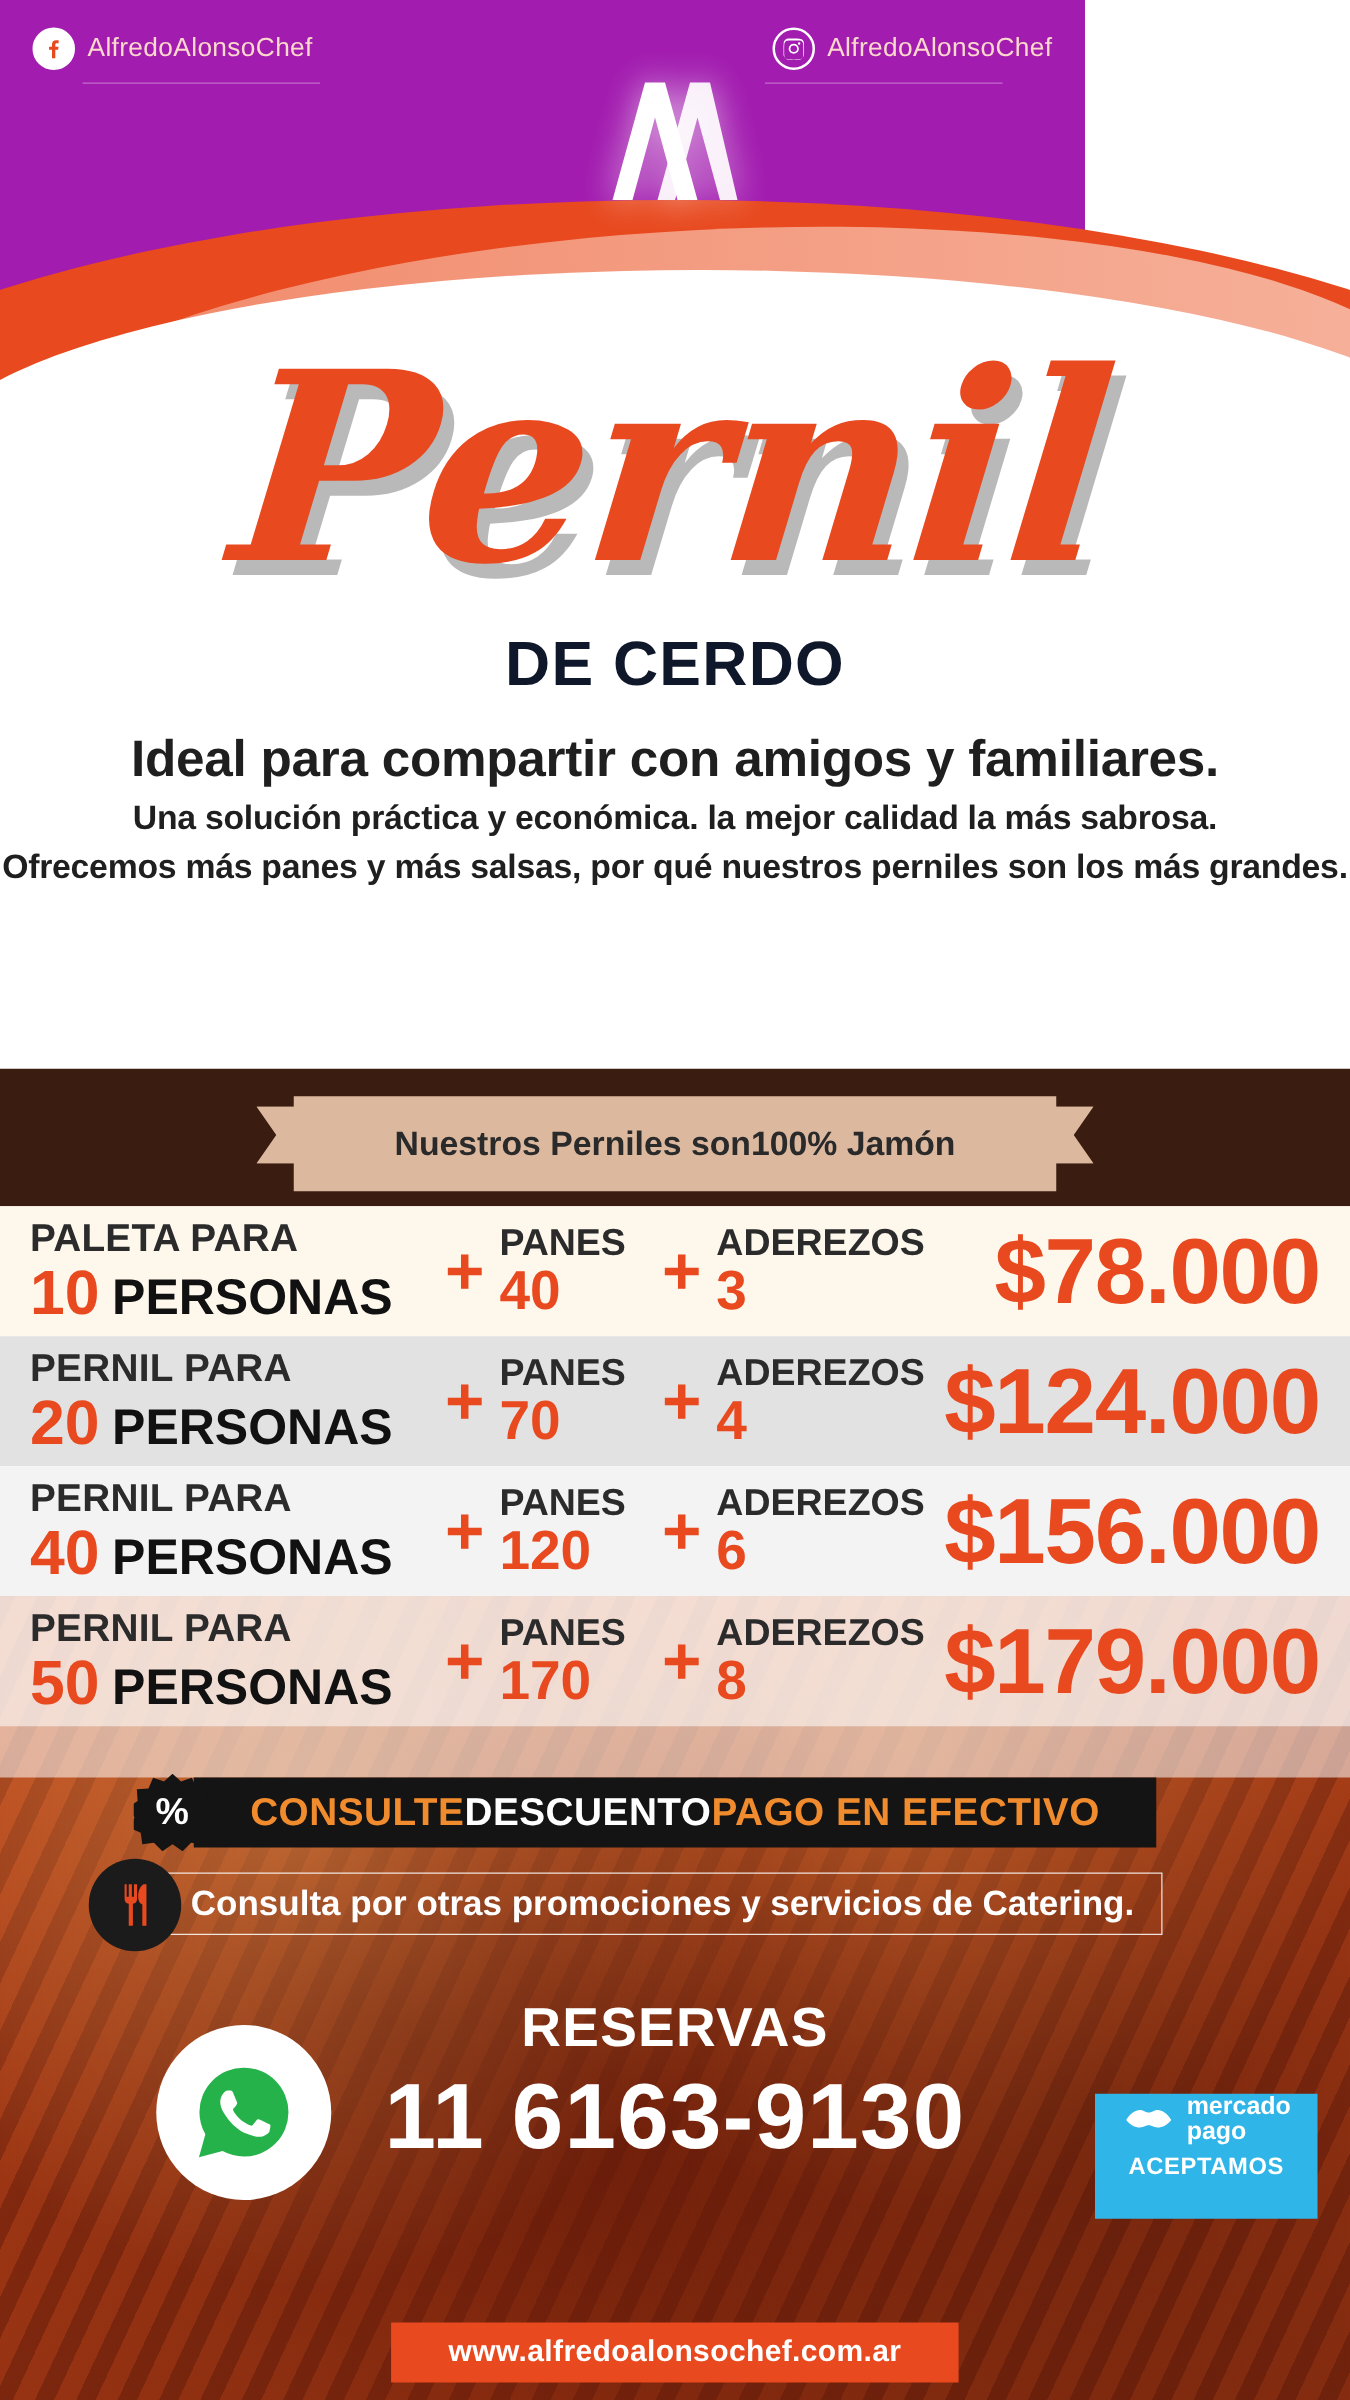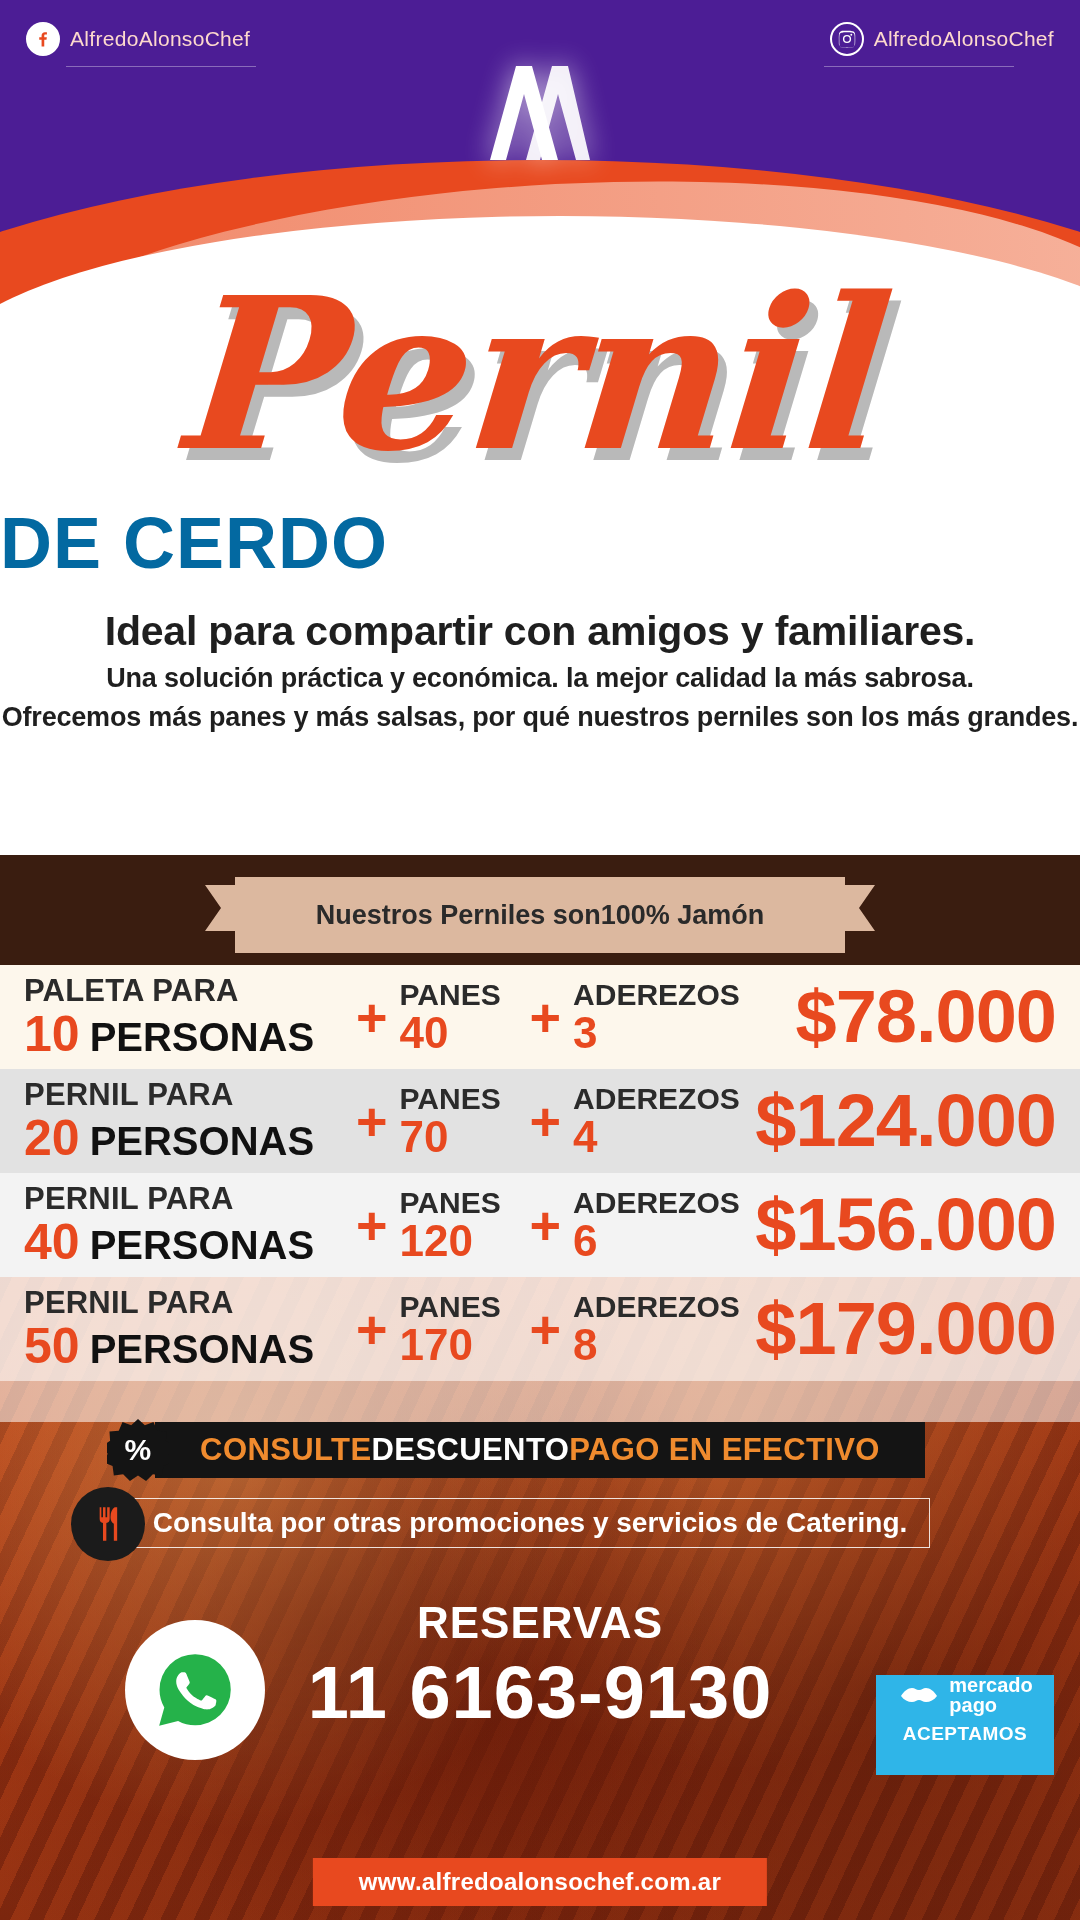--- a/index.html
+++ b/index.html
@@ -8,22 +8,22 @@
     font-family: "Liberation Sans", sans-serif;
     background:#ffffff;
     overflow:hidden;
     position:relative;
   }
 
   .page { position:relative; width:1080px; height:1920px; overflow:hidden; background:#fff; }
 
   
   .header {
-    position:absolute; top:0; left:0; width:1080px; height:280px;
-    background:#4c1d95;
+    position:absolute; top:0; left:0; width:868px; height:280px;
+    background:#a21caf;
     z-index:3;
   }
   .header::after{
     content:"";
     position:absolute; left:0; bottom:-120px; width:1080px; height:240px;
     background:#e8491f;
     border-radius:50% 50% 0 0 / 100% 100% 0 0;
     transform:scaleX(1.4);
   }
   .social {
@@ -79,21 +79,21 @@
     font-size:210px;
     color:#e8491f;
     line-height:1;
     letter-spacing:-2px;
     text-shadow: 10px 12px 0 #b9b9b9;
     transform:skewX(-6deg);
     display:inline-block;
     padding-top:40px;
   }
   .de-cerdo{
-    text-align:left; font-size:72px; font-weight:bold; color:#0369a1;
+    text-align:center; font-size:50px; font-weight:bold; color:#0f172a;
     letter-spacing:1px; margin-top:-8px;
   }
   .tag1{
     text-align:center; font-size:41px; font-weight:bold; color:#1f1f1f;
     margin-top:24px; letter-spacing:-.2px;
   }
   .tag2, .tag3{
     text-align:center; font-size:27px; font-weight:bold; color:#1f1f1f;
     margin-top:8px; letter-spacing:-.2px;
   }

